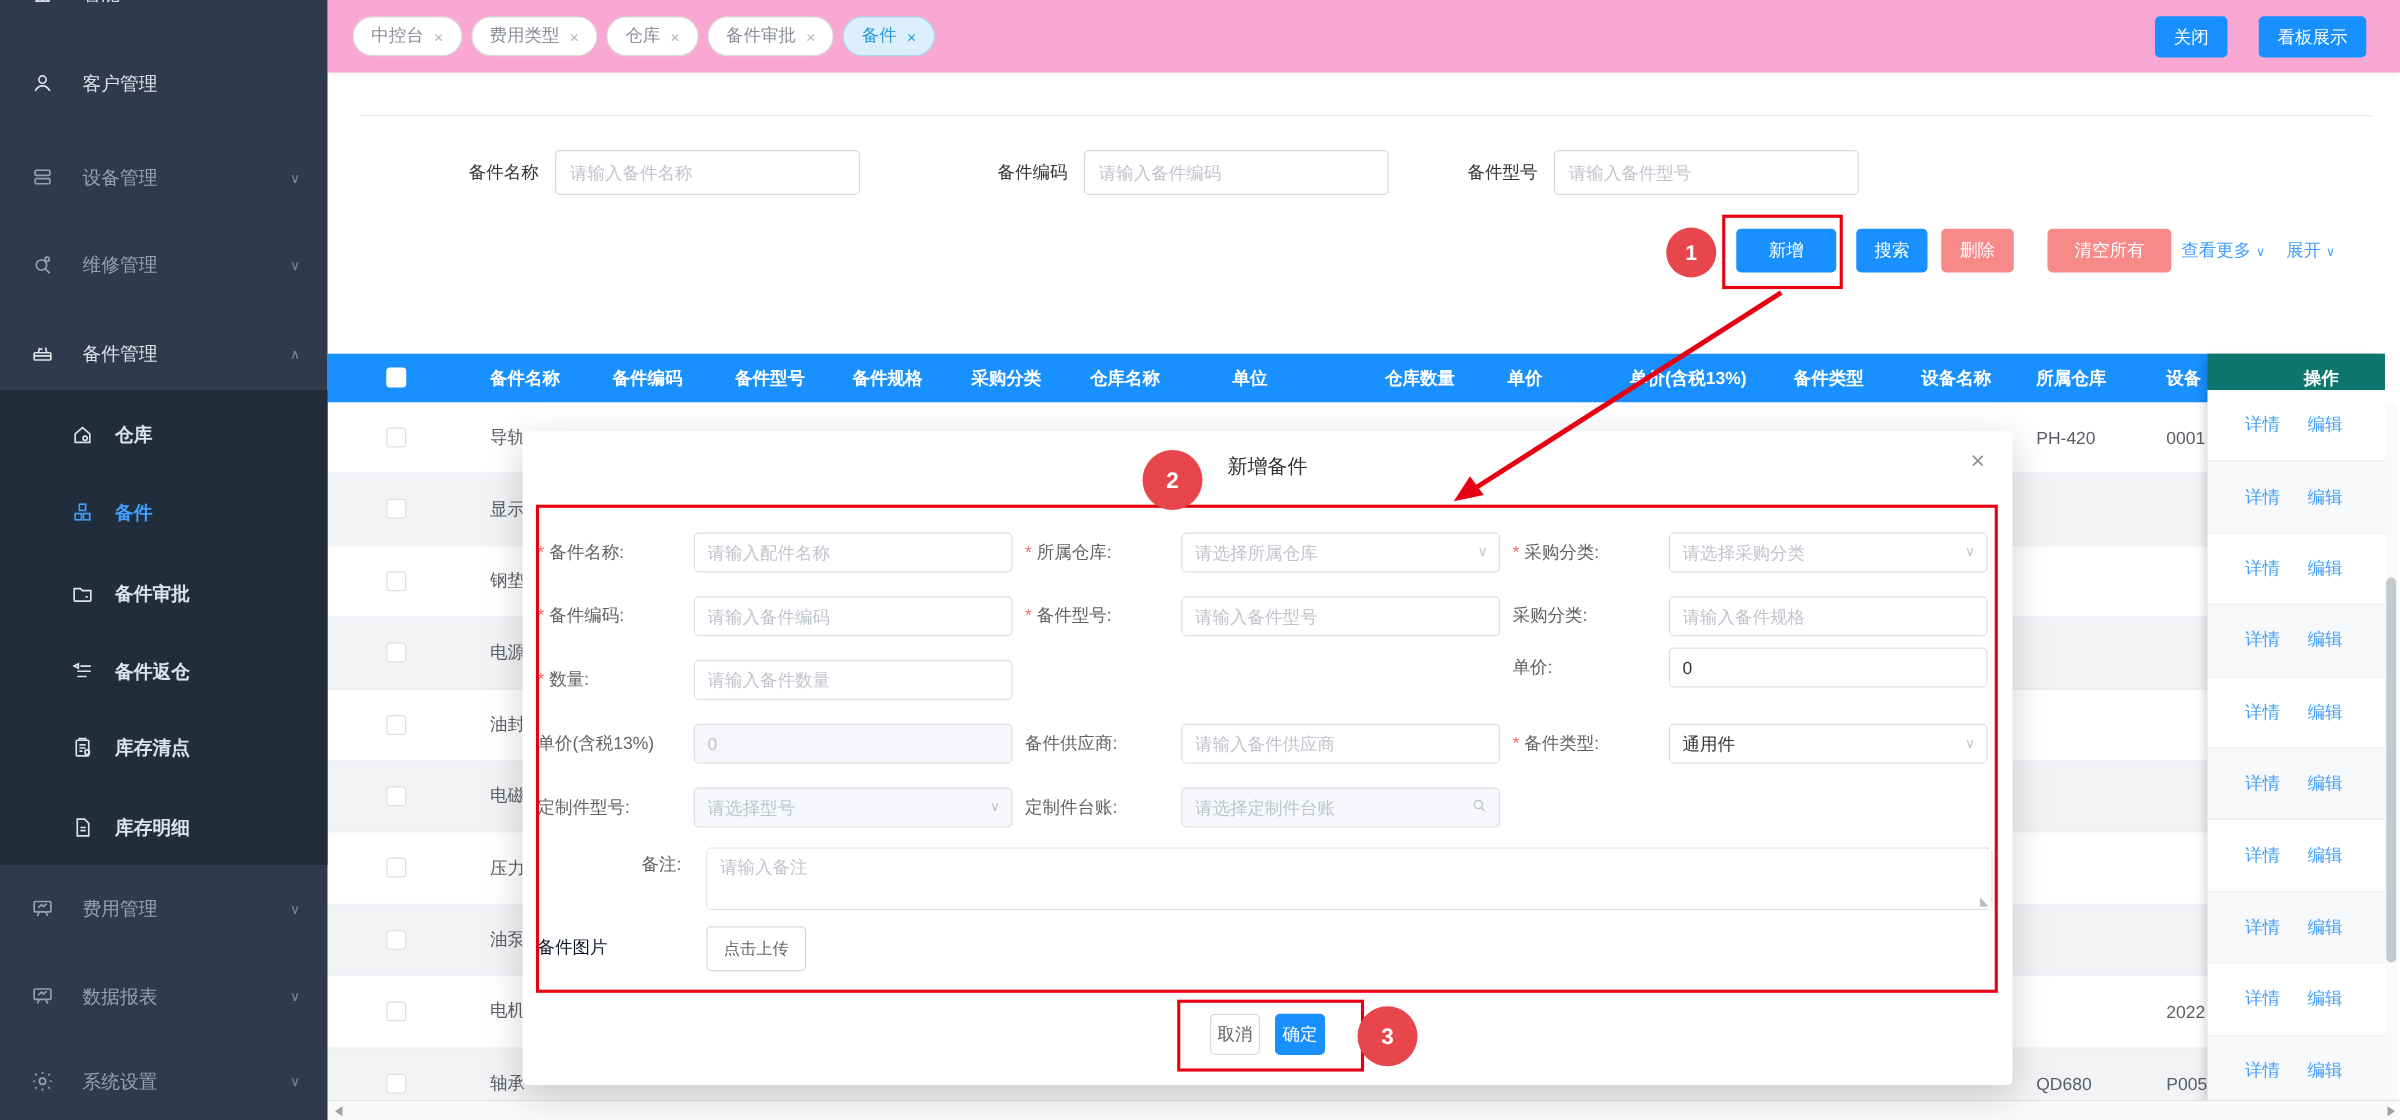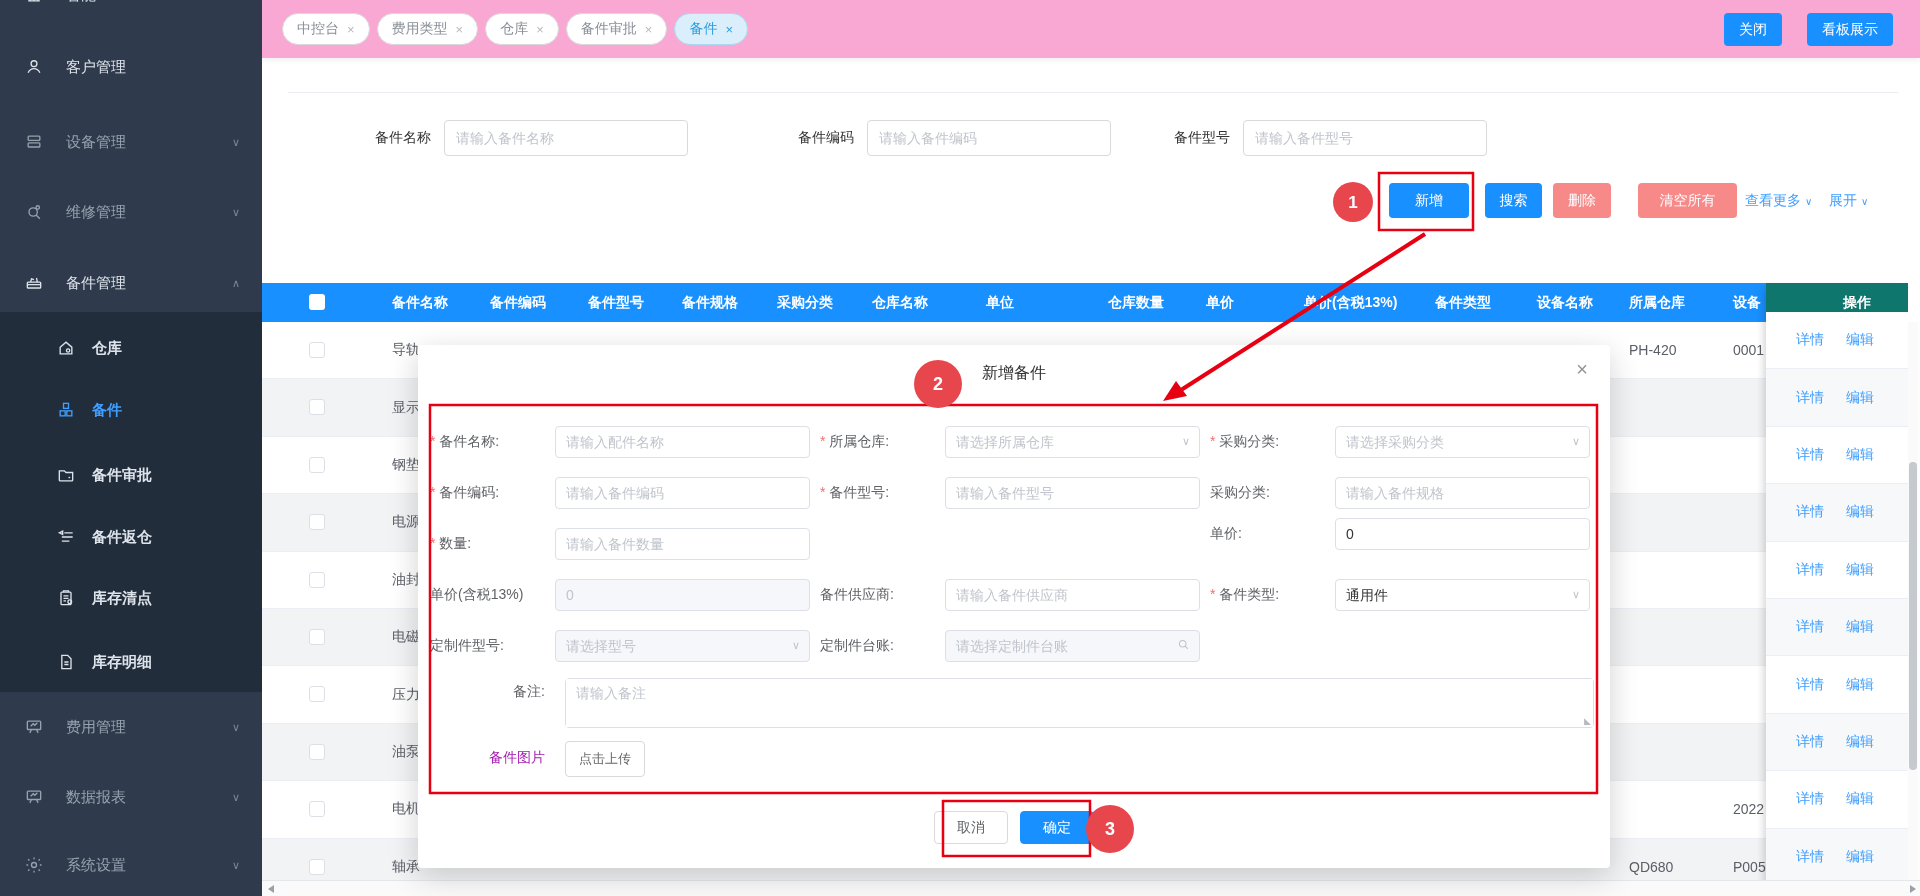--- a/index.html
+++ b/index.html
@@ -87,24 +87,24 @@
 .m-box.disabled input{color:#c0c4cc}
 .m-box .sel-chev{position:absolute;right:9px;top:8px;font-size:11px;color:#c0c4cc}
 .m-box .sel-search{position:absolute;right:9px;top:7px;color:#c0c4cc}
 .sel-text{display:block;line-height:30px;padding:0 10px;font-size:14px;color:#333;white-space:nowrap;overflow:hidden}
 .sel-text.ph{color:#c0c4cc}
 .m-textarea{position:absolute;left:147px;top:333px;width:1029px;height:50px;border:1px solid #dcdfe6;border-radius:4px}
 .m-textarea textarea{width:100%;height:100%;border:none;outline:none;resize:none;padding:6px 10px;font-size:14px;font-family:inherit;color:#333}
 .m-textarea textarea::placeholder{color:#c0c4cc}
 .resize-grip{position:absolute;right:2px;bottom:1px;font-size:9px;color:#b6babf;transform:scaleX(-1)}
 .note-label{position:absolute;left:12px;top:338px;width:125px;text-align:right;padding-right:10px;color:#606266}
-.upload-label{position:absolute;left:12px;top:404px;width:125px;text-align:right;padding-right:10px;color:#a21caf}
+.upload-label{position:absolute;left:12px;top:404px;width:125px;text-align:left;padding-right:10px;color:#0f172a}
 .upload-btn{position:absolute;left:147px;top:396px;height:36px;padding:0 13px;background:#fff;border:1px solid #d9d9d9;border-radius:4px;color:#666;font-size:13px;cursor:pointer;font-family:inherit}
 .m-footer{position:absolute;left:0;top:466px;width:100%;display:flex;justify-content:center;gap:12px}
-.m-btn{height:33px;padding:0 22px;border-radius:4px;font-size:14px;cursor:pointer;font-family:inherit}
+.m-btn{height:33px;padding:0 5px;border-radius:4px;font-size:14px;cursor:pointer;font-family:inherit}
 .m-btn.plain{background:#fff;border:1px solid #d9d9d9;color:#606266}
 .m-btn.primary{background:#1890ff;border:1px solid #1890ff;color:#fff}
 
 
 .anno{position:absolute;left:0;top:0;width:1920px;height:896px;z-index:50;pointer-events:none}
 </style>
 </head>
 <body>
 
 <div class="sidebar">

